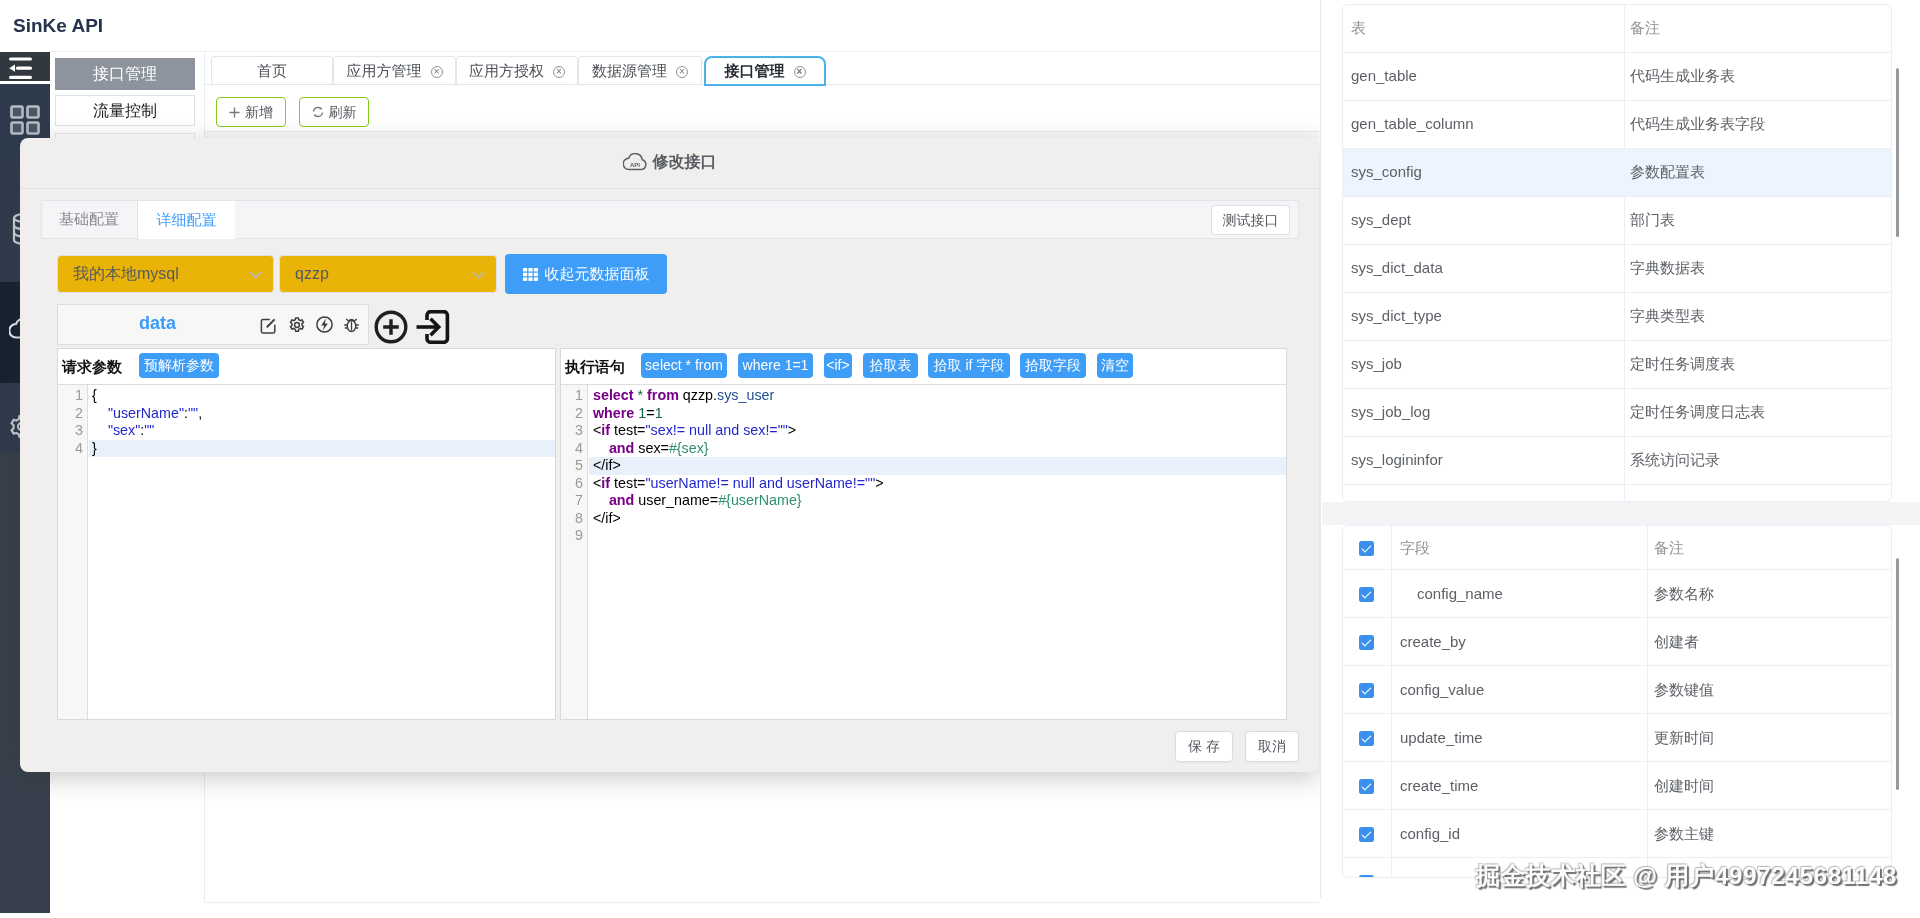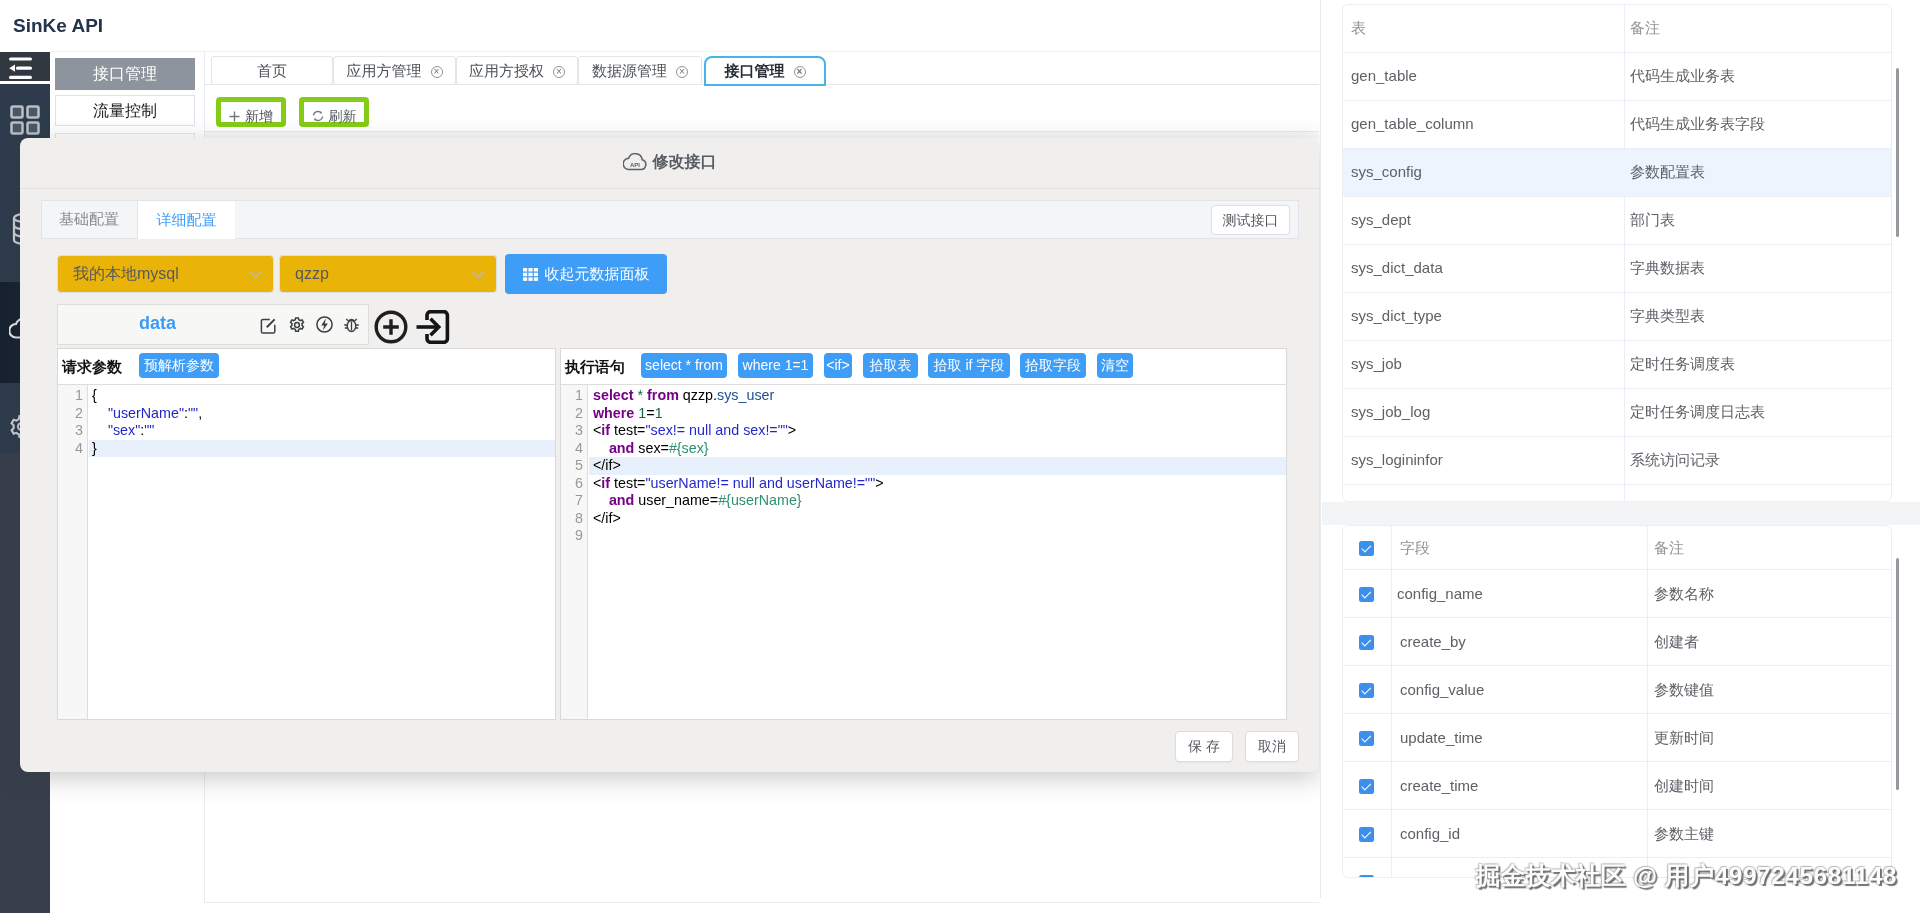--- a/index.html
+++ b/index.html
@@ -23,21 +23,21 @@
   .nav-div { left:204px; top:51px; width:1px; height:852px; background:#e9edf3; }
   .mi1 { left:55px; top:58px; width:140px; height:32px; background:#8d949d; color:#fff; font-size:16px; line-height:31px; text-align:center; }
   .mi2 { left:55px; top:95px; width:140px; height:31px; background:#fff; border:1px solid #dfe3e8; color:#17191c; font-size:16px; line-height:29px; text-align:center; }
   .mi3 { left:55px; top:133px; width:140px; height:5px; background:#fff; border:1px solid #e3e6ea; border-bottom:none; }
 
   
   .ttab { top:56px; height:29px; background:#fff; border:1px solid #e2e5e9; border-radius:3px; font-size:15px; color:#4e5359; text-align:center; line-height:27px; }
   .ttab .x { display:inline-block; width:12px; height:12px; border:1px solid #8f959b; border-radius:50%; font-size:10px; line-height:10.5px; color:#6f757c; vertical-align:1px; margin-left:9px; }
   .ttab.active { border:2px solid #49b3e9; border-radius:8px 8px 0 0; height:30px; line-height:25px; color:#262c34; font-weight:bold; }
   .tabline { left:205px; top:84px; width:1114px; height:1px; background:#e6e6e6; }
-  .tbtn { top:97px; height:30px; background:#fff; border:5px solid #84cc16; border-radius:4px; font-size:14px; color:#51565c; text-align:center; line-height:28px; }
+  .tbtn { top:97px; height:30px; background:#fff; border:1px solid #84cc16; border-radius:4px; font-size:14px; color:#51565c; text-align:center; line-height:28px; }
 
   
   .pane-b { left:205px; top:902px; width:1114px; height:1px; background:#e9eef6; }
 
   
   .modal { left:20px; top:138px; width:1299px; height:634px; background:#f0efed; border-radius:8px; box-shadow:0 6px 26px rgba(60,60,60,.28); }
   .m-hdr { left:0; top:0; width:1299px; height:51px; border-bottom:1px solid #e2e1df; }
   .m-title { left:0; top:14px; width:1299px; text-align:center; font-size:16px; font-weight:600; color:#595d63; }
   .m-title svg { vertical-align:-4px; margin-right:6px; }
 
@@ -300,21 +300,21 @@
     <div class="rtable" style="top:525px; height:353px; overflow:hidden;">
       <div class="vline" style="left:48px;"></div>
       <div class="vline" style="left:304px;"></div>
       <div class="rt-row rt-h" style="height:44px; line-height:44px;">
           <span class="chk" style="left:16px; top:15px;"></span>
           <span style="position:absolute; left:57px;">字段</span>
           <span style="position:absolute; left:311px;">备注</span>
         </div>
       <div class="rt-row" style="height:48px; line-height:48px;">
           <span class="chk" style="left:16px; top:17px;"></span>
-          <span style="position:absolute; left:54px;">config_name</span>
+          <span style="position:absolute; left:74px;">config_name</span>
           <span style="position:absolute; left:311px;">参数名称</span>
         </div>
       <div class="rt-row" style="height:48px; line-height:48px;">
           <span class="chk" style="left:16px; top:17px;"></span>
           <span style="position:absolute; left:57px;">create_by</span>
           <span style="position:absolute; left:311px;">创建者</span>
         </div>
       <div class="rt-row" style="height:48px; line-height:48px;">
           <span class="chk" style="left:16px; top:17px;"></span>
           <span style="position:absolute; left:57px;">config_value</span>

